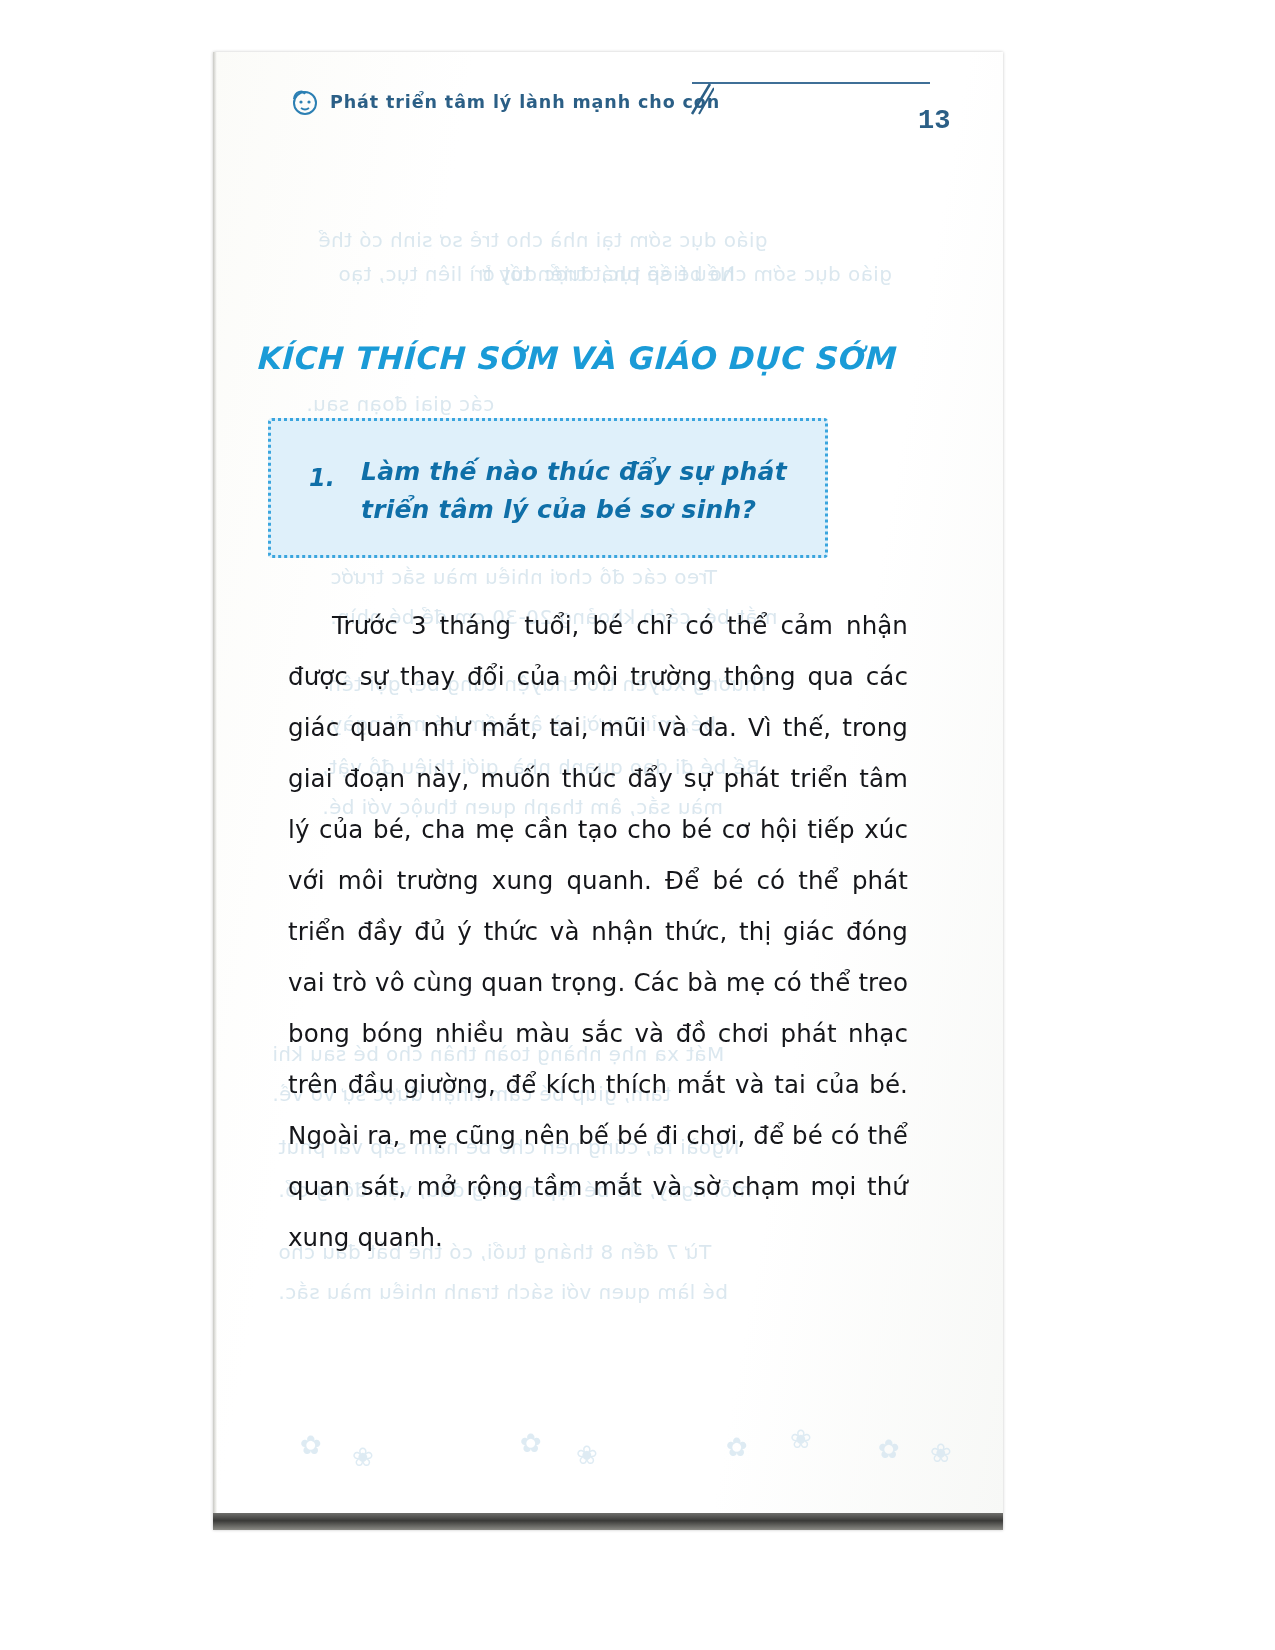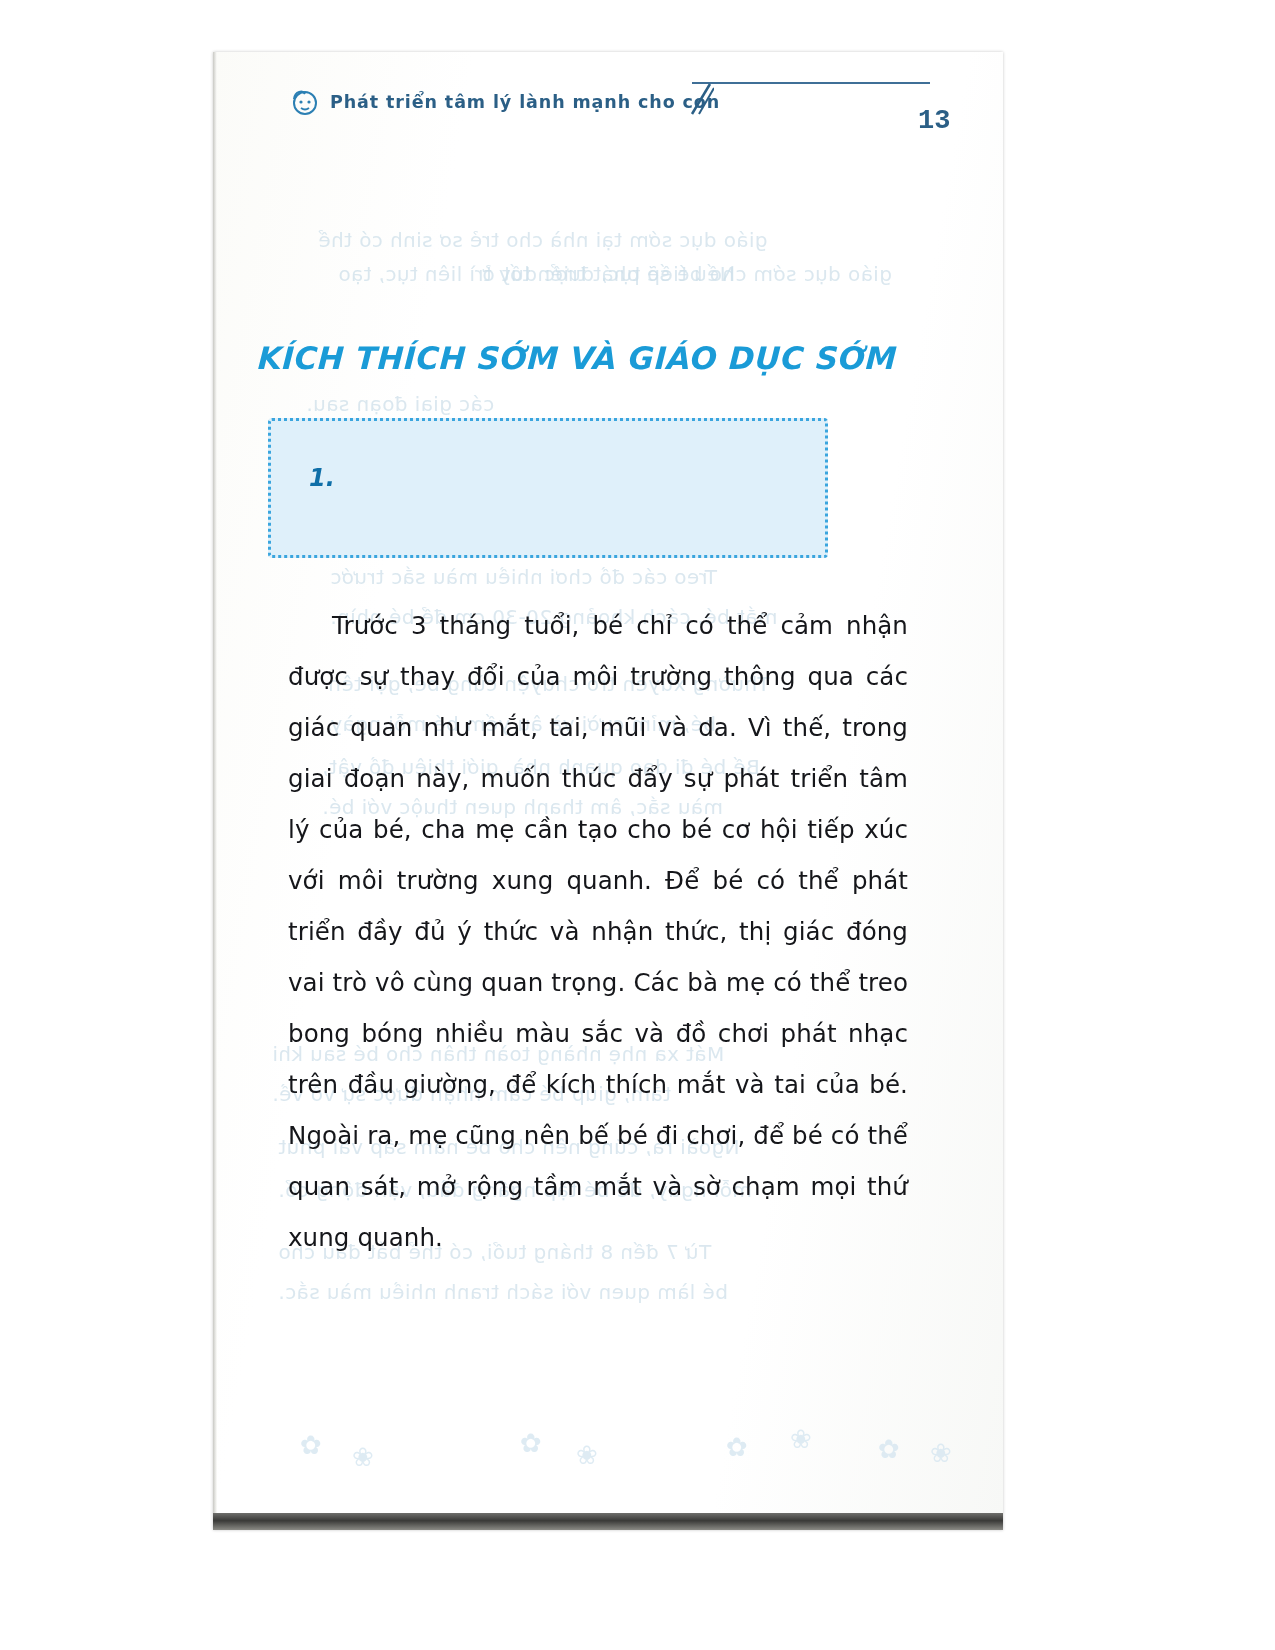--- a/index.html
+++ b/index.html
@@ -247,18 +247,19 @@
       <line x1="2" y1="32" x2="20" y2="2" stroke="#2b5f86" stroke-width="2.5"></line>
       <line x1="9" y1="32" x2="24" y2="6" stroke="#2b5f86" stroke-width="2"></line>
     </svg>
   </span>
   <div class="page-number">13</div>
 
   <div class="section-title">KÍCH THÍCH SỚM VÀ GIÁO DỤC SỚM</div>
 
   <div class="callout">
     <div class="callout-num">1.</div>
+    <div class="callout-text">Làm thế nào thúc đẩy sự phát triển tâm lý của bé sơ sinh?</div>
   </div>
 
   <div class="body-text">Trước 3 tháng tuổi, bé chỉ có thể cảm nhận được sự thay đổi của môi trường thông qua các giác quan như mắt, tai, mũi và da. Vì thế, trong giai đoạn này, muốn thúc đẩy sự phát triển tâm lý của bé, cha mẹ cần tạo cho bé cơ hội tiếp xúc với môi trường xung quanh. Để bé có thể phát triển đầy đủ ý thức và nhận thức, thị giác đóng vai trò vô cùng quan trọng. Các bà mẹ có thể treo bong bóng nhiều màu sắc và đồ chơi phát nhạc trên đầu giường, để kích thích mắt và tai của bé. Ngoài ra, mẹ cũng nên bế bé đi chơi, để bé có thể quan sát, mở rộng tầm mắt và sờ chạm mọi thứ xung quanh.</div>
 
   <div class="bottom-edge"></div>
 </div>
 
 </body></html>

